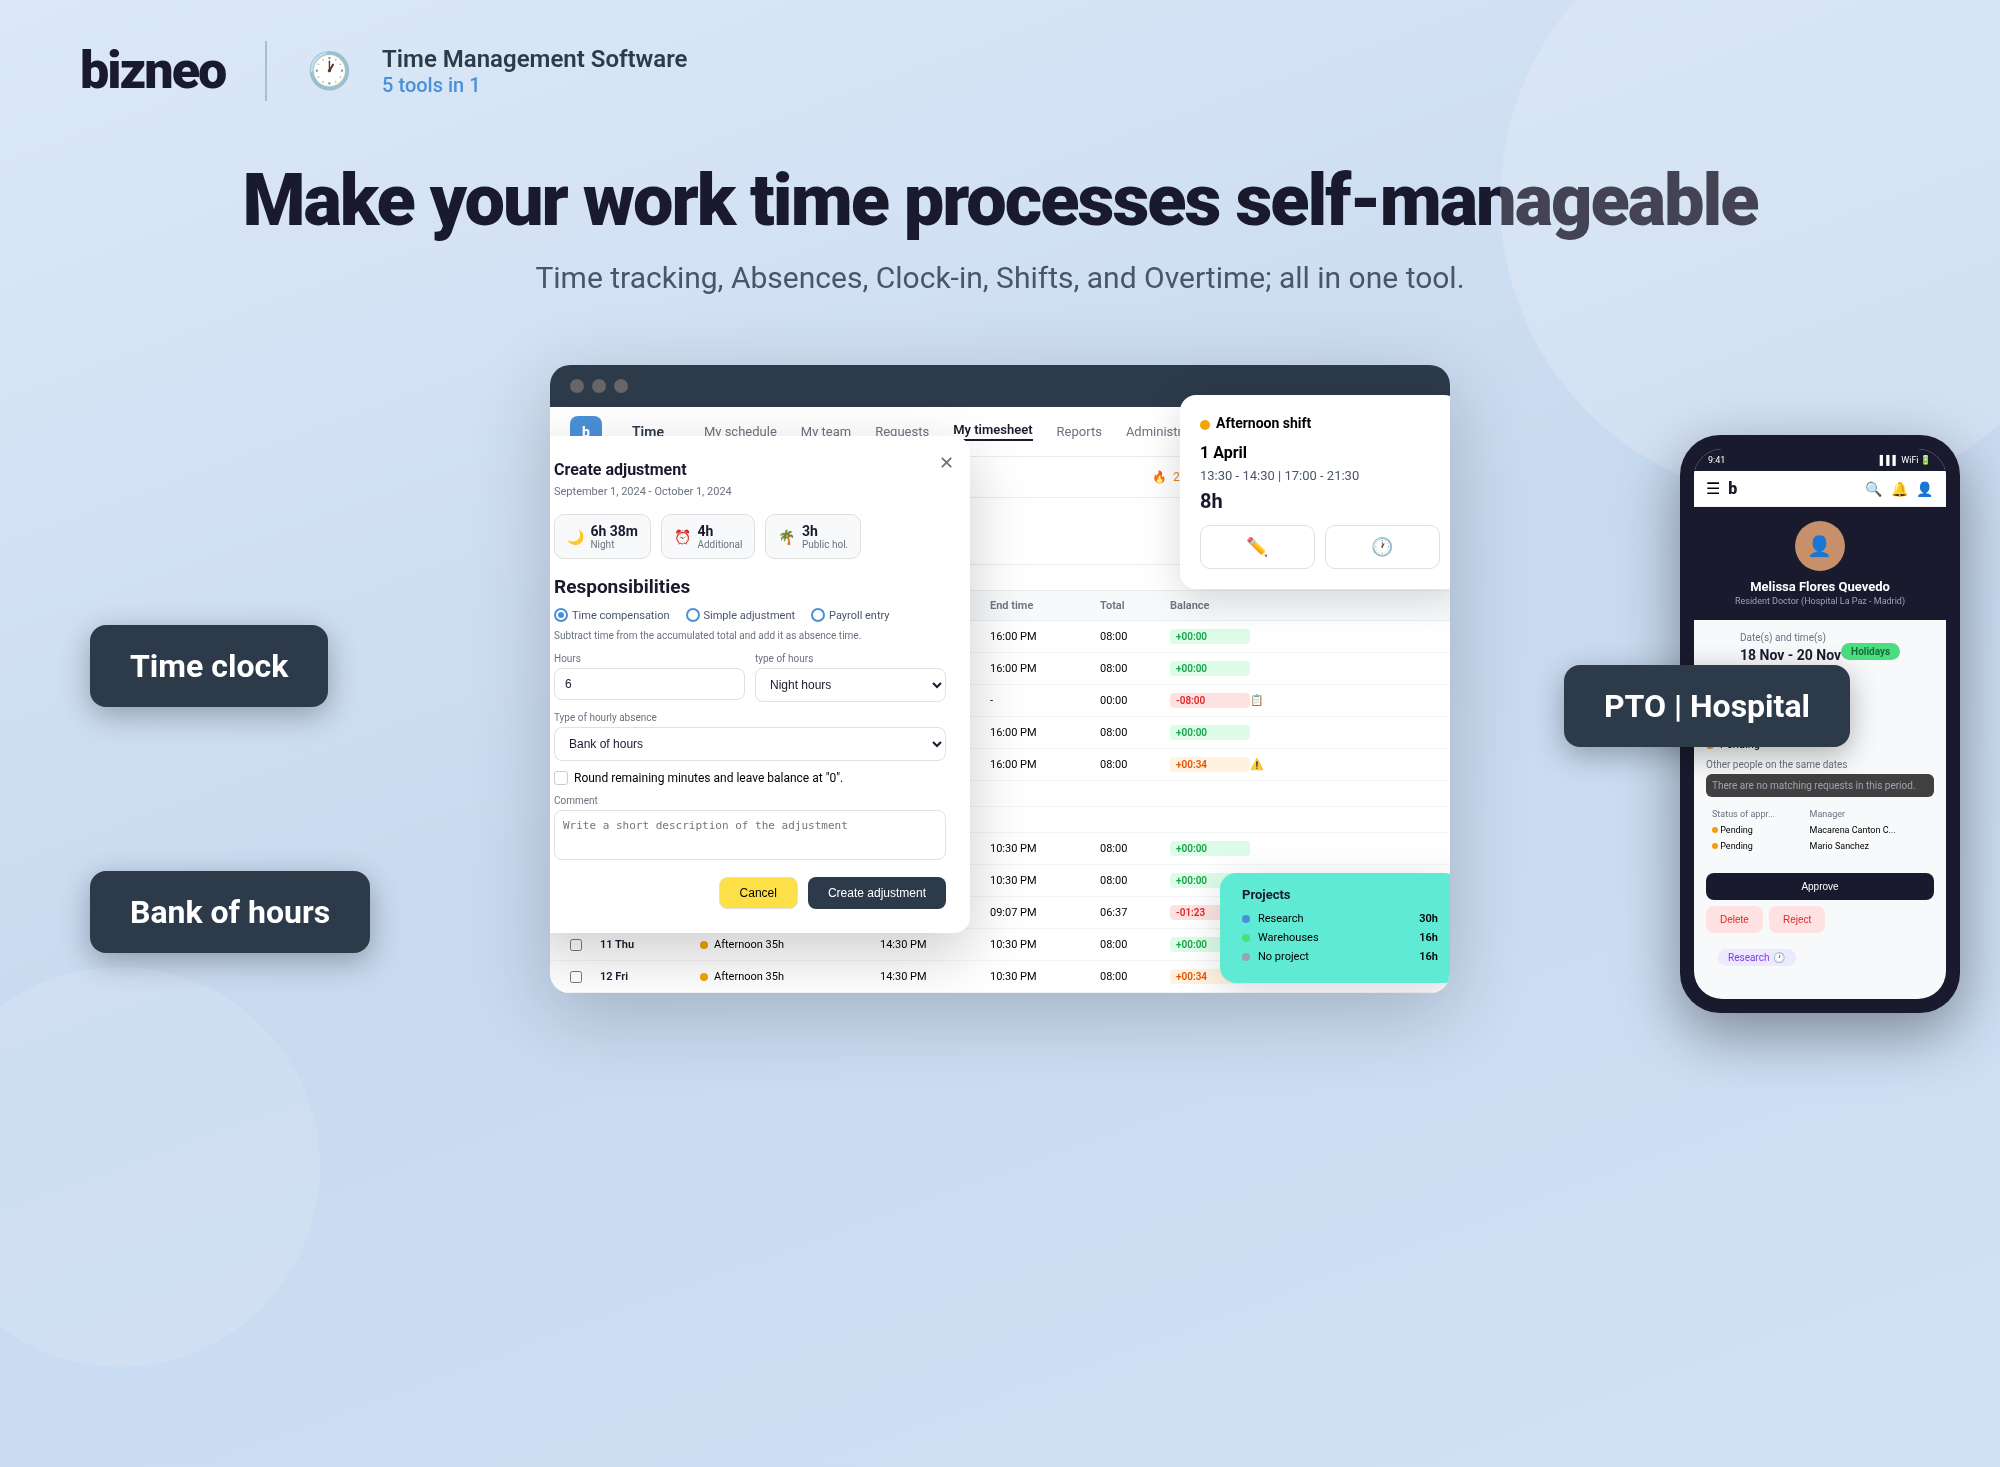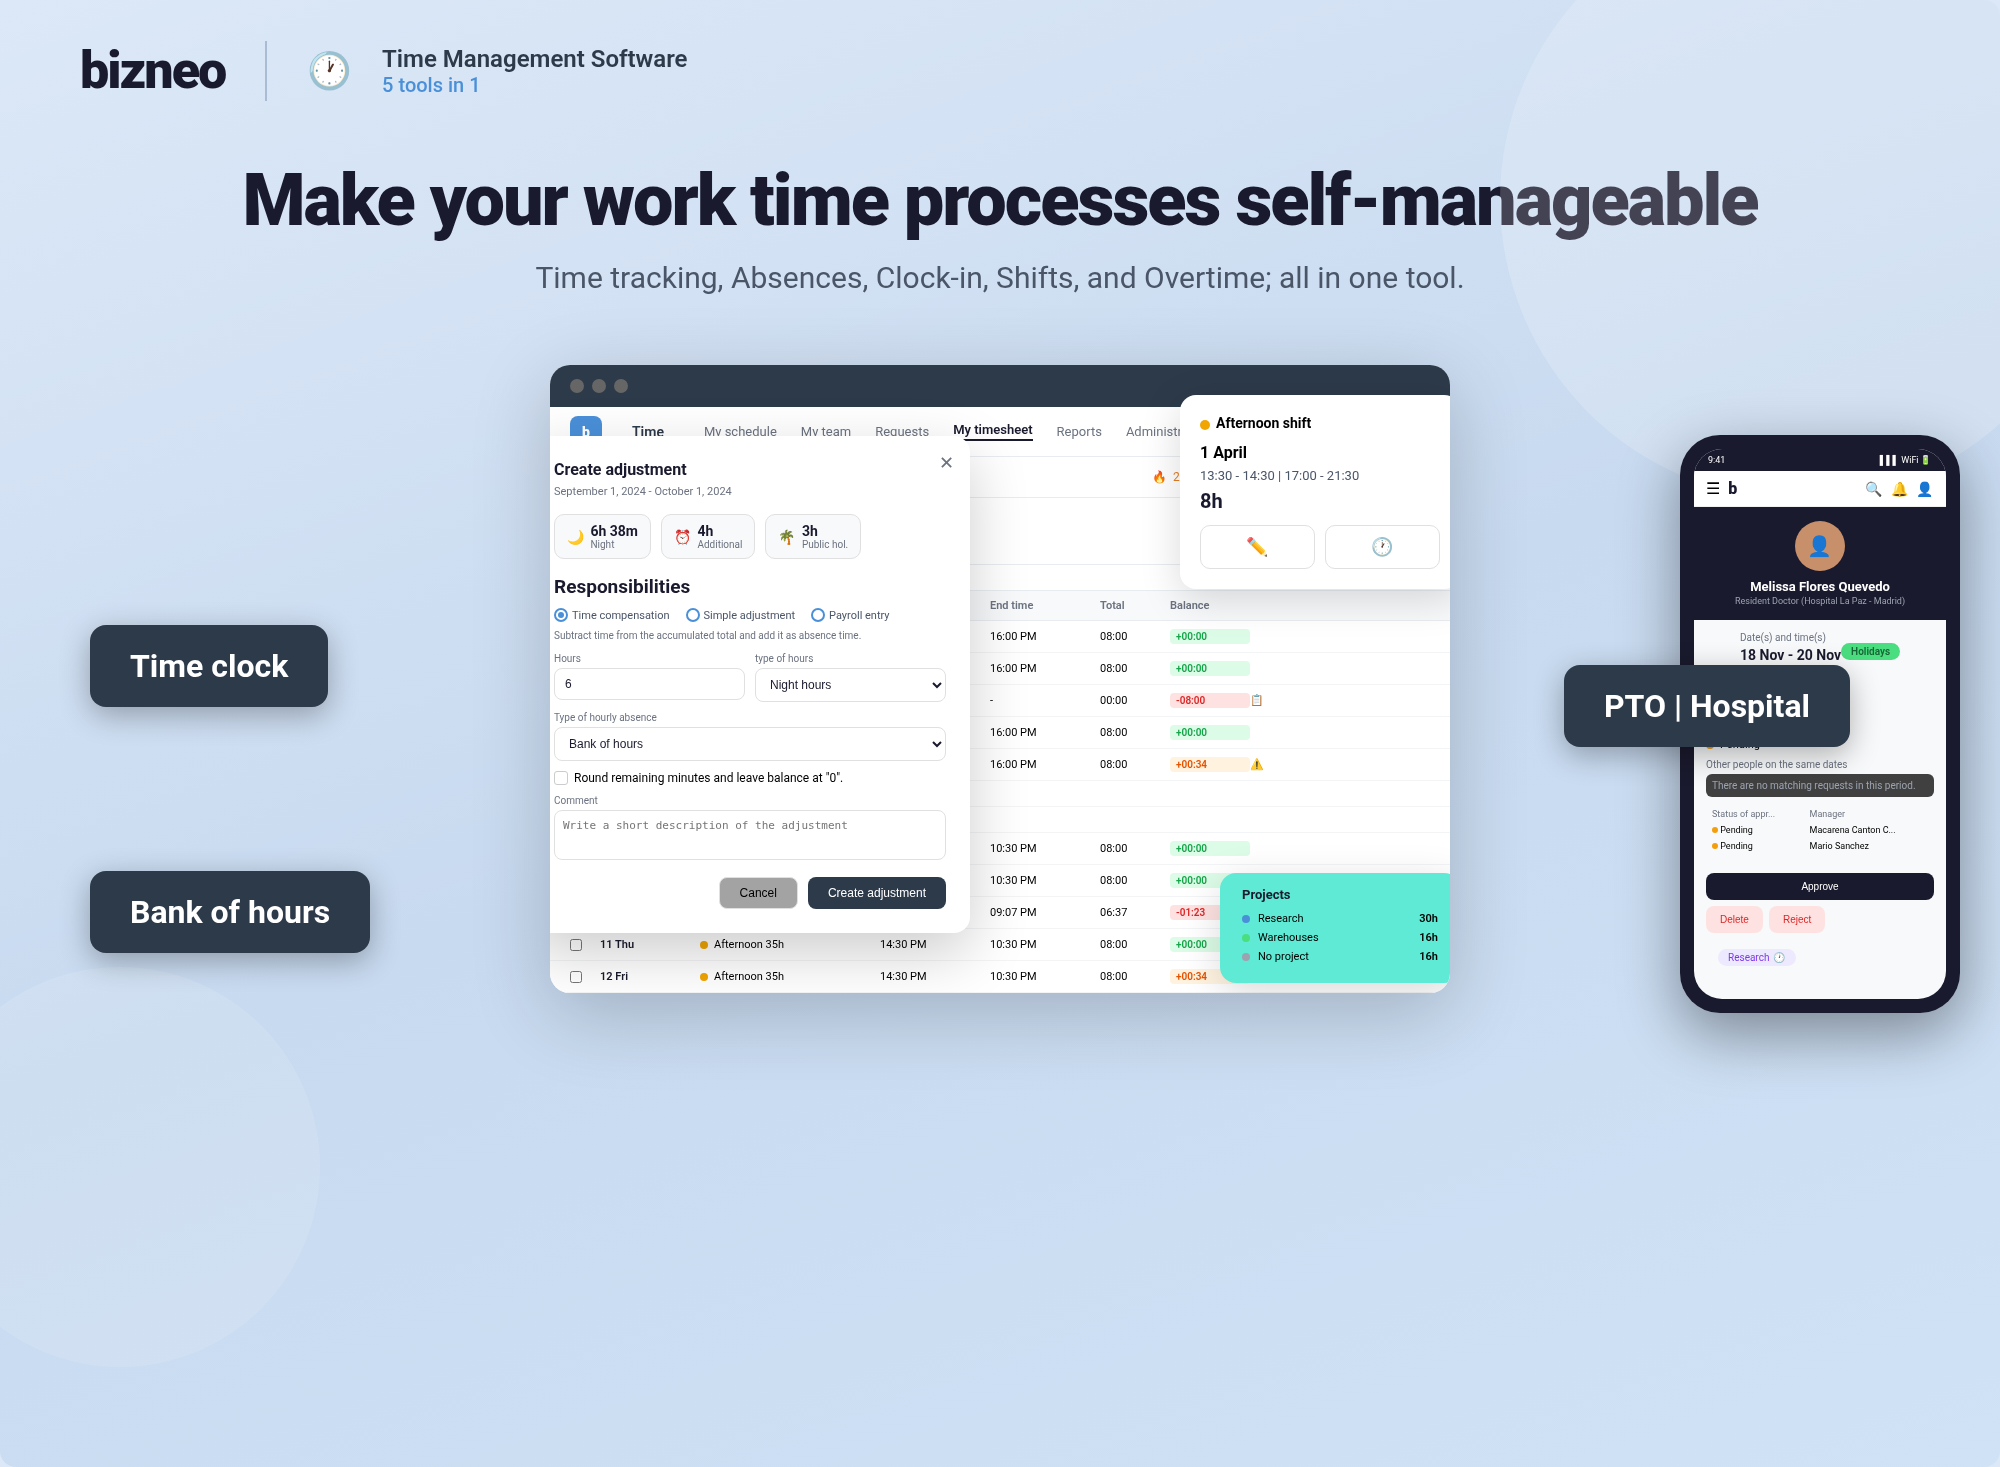--- a/index.html
+++ b/index.html
@@ -9,21 +9,20 @@
       min-height: 100vh;
       overflow-x: hidden;
     }
 
     .page-wrapper {
       width: 2000px;
       min-height: 1467px;
       background: linear-gradient(160deg, #dce8f7 0%, #c8daf0 50%, #d0e2f5 100%);
       position: relative;
       overflow: hidden;
-      border-radius: 16px;
     }
 
     
     .deco-circle-1 {
       position: absolute;
       width: 600px;
       height: 600px;
       border-radius: 50%;
       background: rgba(255,255,255,0.18);
       top: -100px;
@@ -433,21 +432,21 @@
       border-radius: 8px;
       padding: 8px;
       font-size: 11px;
       color: #9ca3af;
       resize: none;
       height: 50px;
       margin-bottom: 14px;
     }
     .modal-footer { display: flex; gap: 10px; justify-content: flex-end; }
     .btn-cancel {
-      background: #a3a3a3;
+      background: #fde047;
       border: 1px solid #e0e0e0;
       border-radius: 8px;
       padding: 8px 20px;
       font-size: 12px;
       cursor: pointer;
     }
     .btn-create {
       background: #2d3a4a;
       color: white;
       border: none;

